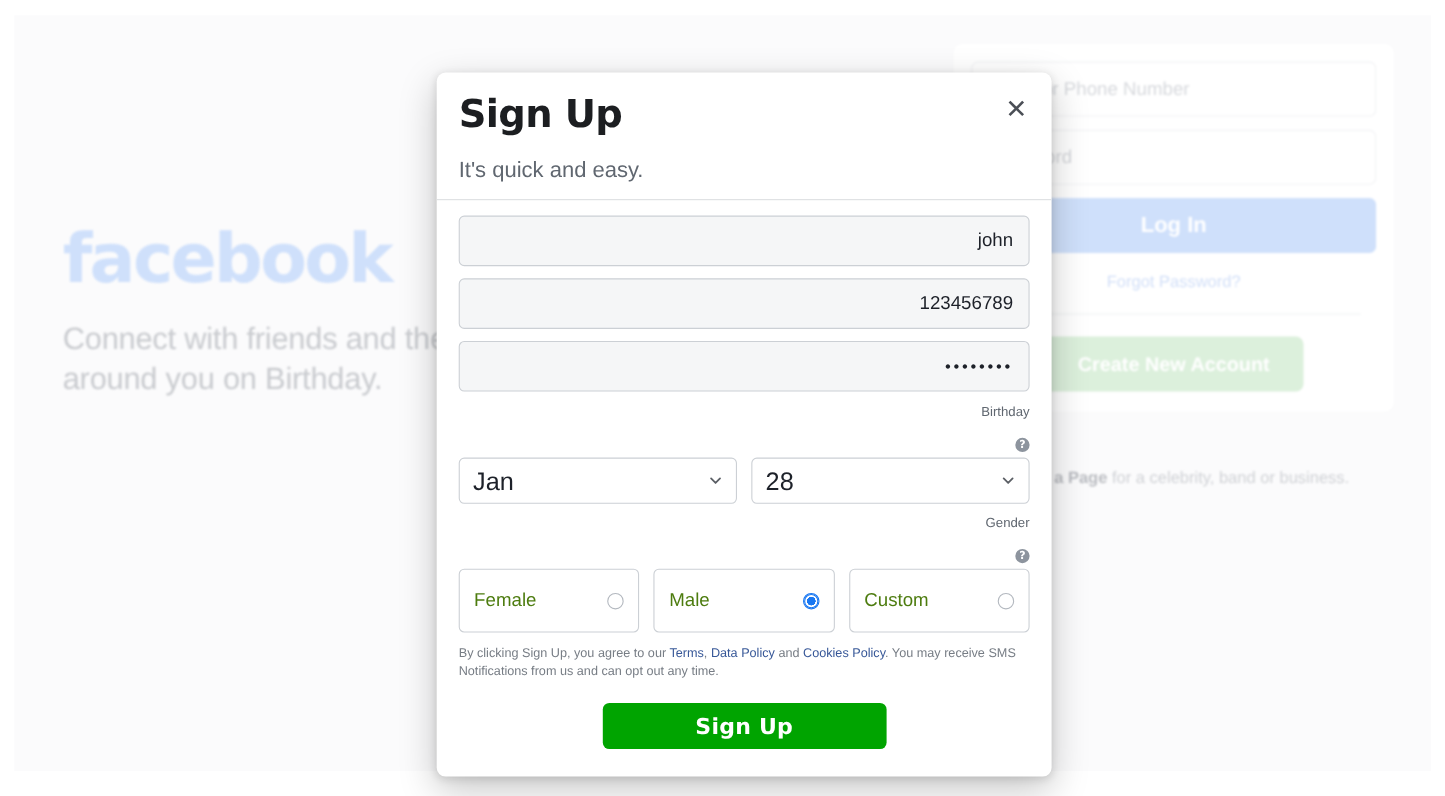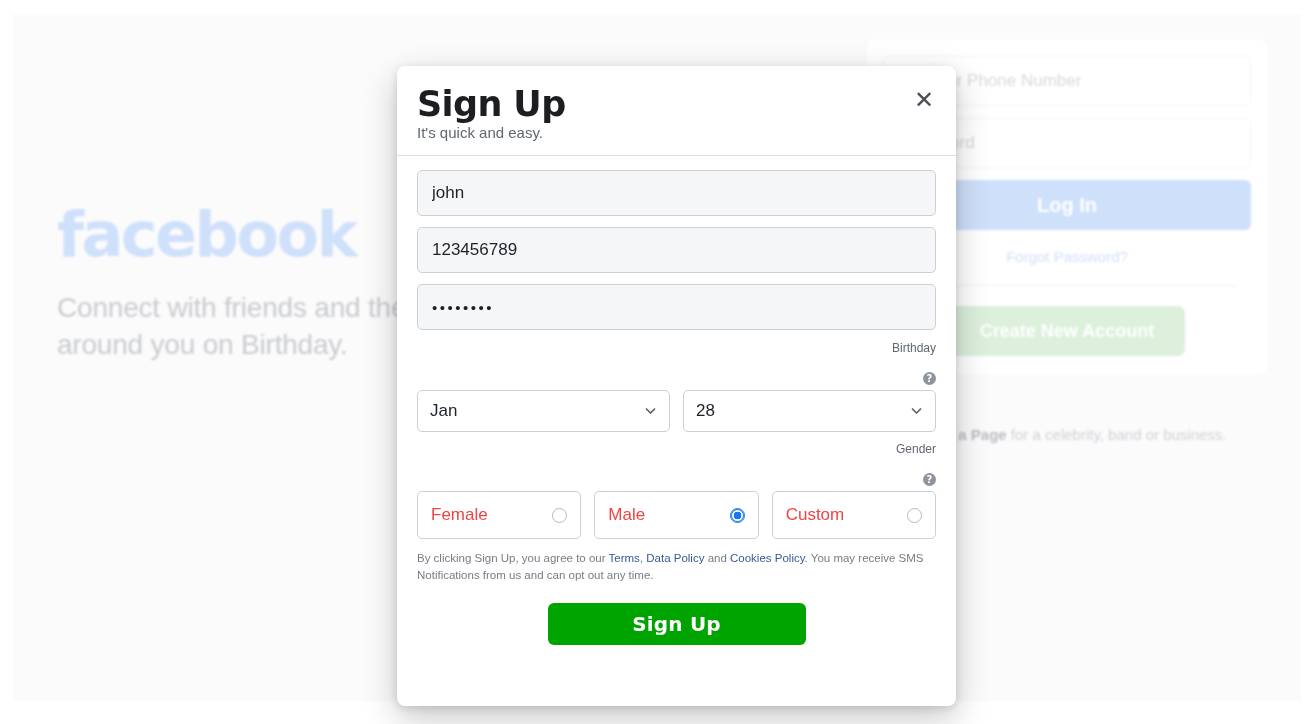--- a/index.html
+++ b/index.html
@@ -155,22 +155,22 @@
   .modal-title {
     font-family: "DejaVu Sans", sans-serif;
     font-size: 35px;
     font-weight: 700;
     color: #1c1e21;
     letter-spacing: -0.6px;
     line-height: 1.15;
   }
 
   .modal-subtitle {
-    margin-top: 0;
-    font-size: 15px;
+    margin-top: 20px;
+    font-size: 20px;
     color: #606770;
   }
 
   .modal-close {
     position: absolute;
     right: 18px;
     top: 20px;
     width: 28px;
     height: 28px;
     display: flex;
@@ -193,20 +193,21 @@
     width: 100%;
     height: 46px;
     border: 1px solid #ccd0d5;
     border-radius: 5px;
     background: #f5f6f7;
     padding: 0 14px;
     font-size: 17px;
     color: #1d2129;
     font-family: "Liberation Sans", sans-serif;
     outline: none;
+    text-align: right;
   }
   .fld::placeholder { color: #90949c; }
   .half { flex: 1 1 0; }
 
   .pw { letter-spacing: 2.5px; font-size: 15px; }
 
   .section-label {
     font-size: 12px;
     color: #606770;
     margin: 10px 0 5px 0;
@@ -237,49 +238,49 @@
   .sel {
     flex: 1 1 0;
     position: relative;
     height: 42px;
     border: 1px solid #ccd0d5;
     border-radius: 5px;
     background: #ffffff;
     display: flex;
     align-items: center;
     padding: 0 12px;
-    font-size: 17px;
+    font-size: 23px;
     color: #1d2129;
     cursor: pointer;
   }
 
   .sel .caret {
     position: absolute;
     right: 12px;
     top: 50%;
     transform: translateY(-50%);
     width: 13px;
     height: 13px;
     color: #5b5f65;
   }
 
   .gender-row { display: flex; gap: 13px; margin-bottom: 4px; }
 
   .gender-opt {
     flex: 1 1 0;
-    height: 48px;
+    height: 58px;
     border: 1px solid #ccd0d5;
     border-radius: 5px;
     background: #ffffff;
     display: flex;
     align-items: center;
     justify-content: space-between;
     padding: 0 13px;
     font-size: 17px;
-    color: #ef4444;
+    color: #4d7c0f;
     cursor: pointer;
   }
 
   .radio {
     width: 15px;
     height: 15px;
     border-radius: 50%;
     border: 1px solid #b3b8bf;
     background: #ffffff;
     flex: none;

